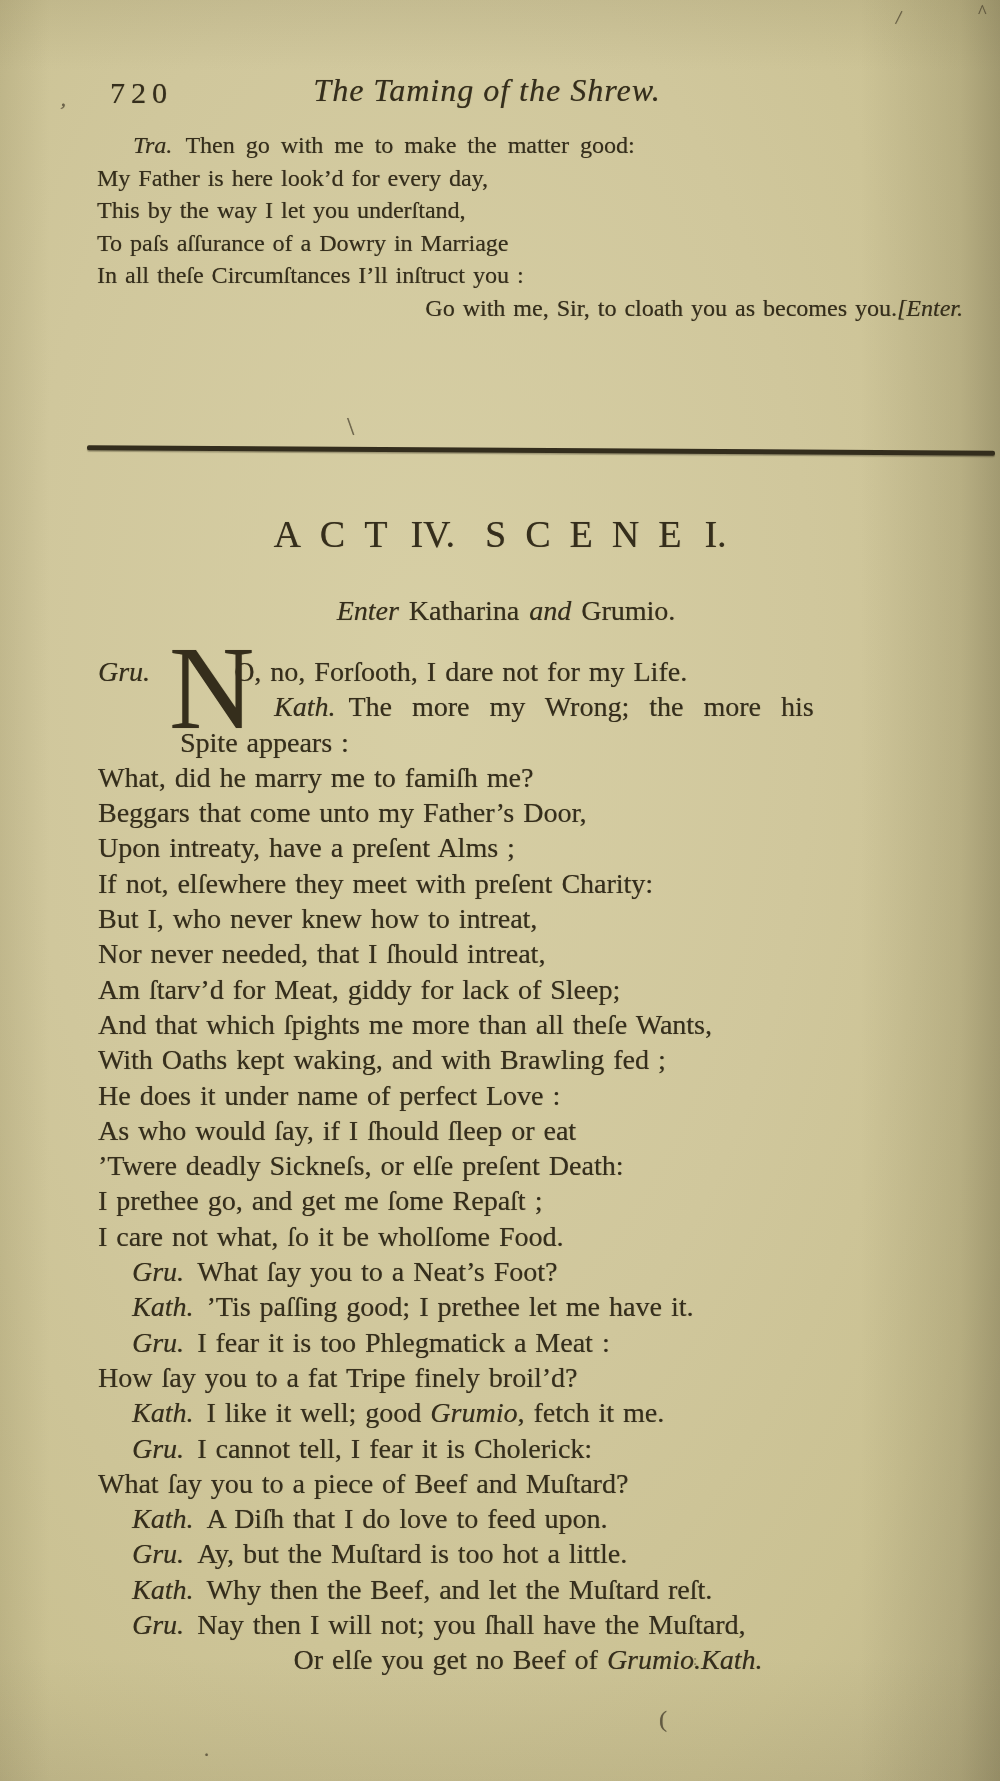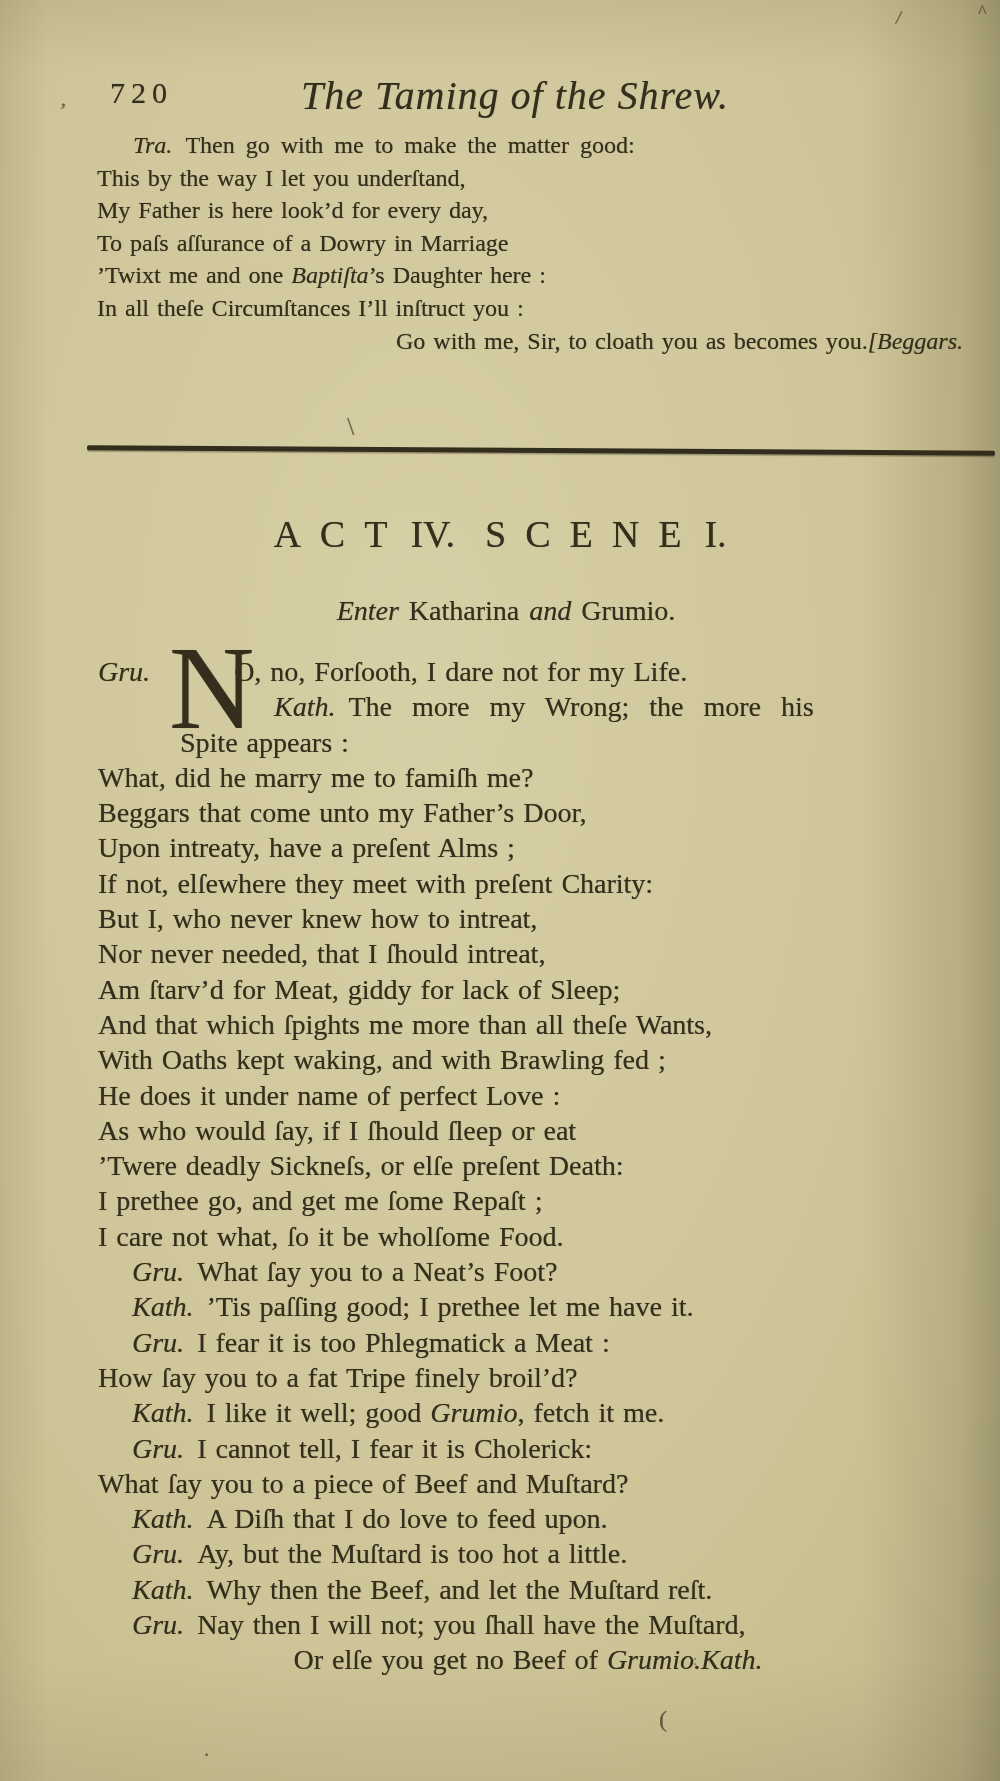--- a/index.html
+++ b/index.html
@@ -14,21 +14,21 @@
       linear-gradient(to bottom, rgba(120,110,70,0.14) 0%, rgba(0,0,0,0) 4%, rgba(0,0,0,0) 93%, rgba(120,110,72,0.14) 100%),
       radial-gradient(ellipse at 42% 38%, #d7cfa5 0%, #d0c79c 48%, #cac192 78%, #bfb68b 100%);
     text-shadow:0.25px 0.25px 0.7px rgba(48,40,20,0.55);
   }
   .it{font-style:italic;}
   .sp{font-style:italic;margin-right:13px;}
 
   
   .hdr{position:absolute;top:72px;left:0;width:100%;height:42px;padding-left:40px;}
   .pagenum{position:absolute;left:110px;top:4px;font-size:30px;letter-spacing:6px;}
-  .rtitle{position:absolute;left:515px;top:0;transform:translateX(-50%);font-style:italic;font-size:40px;letter-spacing:1px;white-space:nowrap;}
+  .rtitle{position:absolute;left:487px;top:0;transform:translateX(-50%);font-style:italic;font-size:32px;letter-spacing:1px;white-space:nowrap;}
 
   
   .tra{position:absolute;top:129px;left:97px;width:866px;font-size:24px;line-height:32.6px;word-spacing:2px;}
   .tra .ind{text-indent:36px;}
   .flexline{display:flex;justify-content:flex-end;}
   .ws5{word-spacing:5px;}
 
   
   .rule{position:absolute;top:448px;left:87px;width:908px;height:5px;background:#332d1d;transform:rotate(0.35deg);border-radius:2px;box-shadow:0 1.5px 1px rgba(51,45,29,0.35);}
 
@@ -66,28 +66,27 @@
 
 <div class="page">
 
   <div class="hdr">
     <span class="pagenum">720</span>
     <span class="rtitle">The Taming of the Shrew.</span>
   </div>
 
   <div class="tra">
     <div class="ind ws5"><span class="sp">Tra.</span><span>Then go with me to make the matter good:</span></div>
+    <div><span>My Father is here look’d for every day,</span></div>
     <div><span>This by the way I let you underſtand,</span></div>
-    <div><span>My Father is here look’d for every day,</span></div>
     <div><span>To paſs aſſurance of a Dowry in Marriage</span></div>
-    <div><span>’Twixt me and one </span><span class="it">Baptiſta</span><span>’s Daughter here :</span></div>
     <div><span>In all theſe Circumſtances I’ll inſtruct you :</span></div>
     <div class="flexline">
         <span>Go with me, Sir, to cloath you as becomes you.</span>
-        <span class="it">[Beggars.</span>
+        <span class="it">[Enter.</span>
       </div>
   </div>
 
   <div class="rule"></div>
 
   <div class="act">
     <span class="ls">ACT</span><span class="num">IV.</span><span class="hgap"></span><span class="ls">SCENE</span><span class="num">I.</span>
   </div>
 
   <div class="sd">

